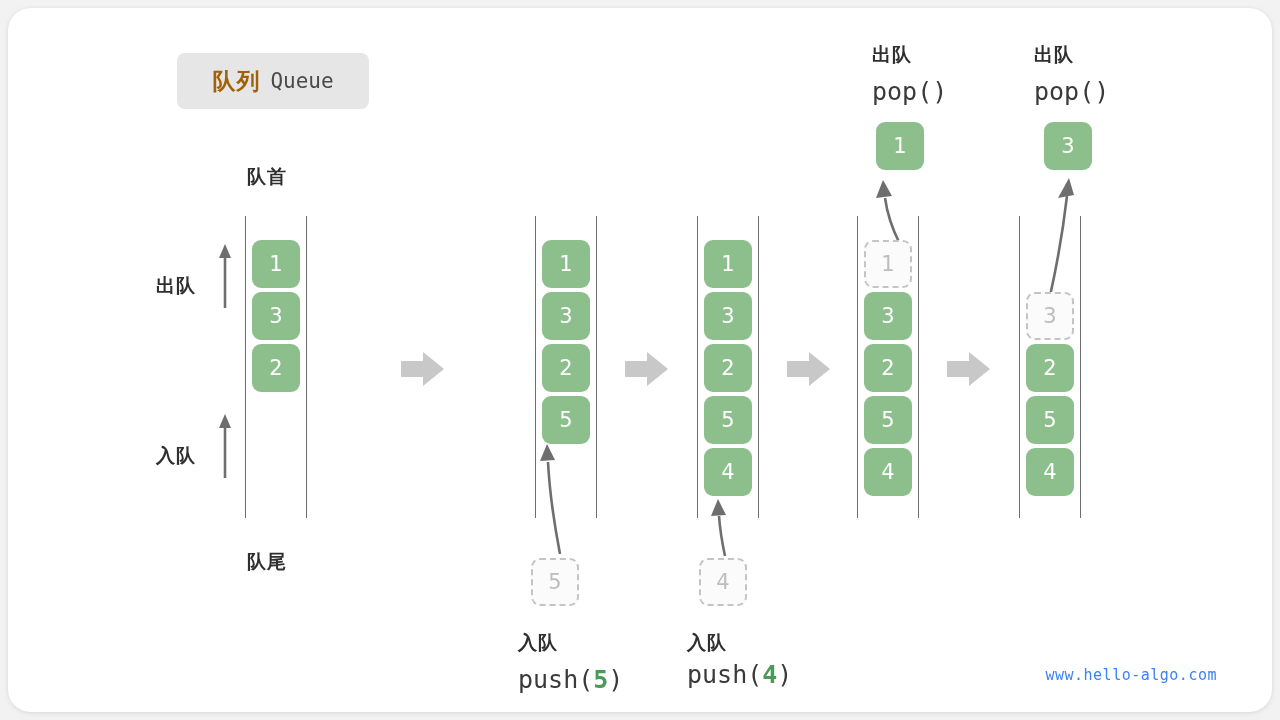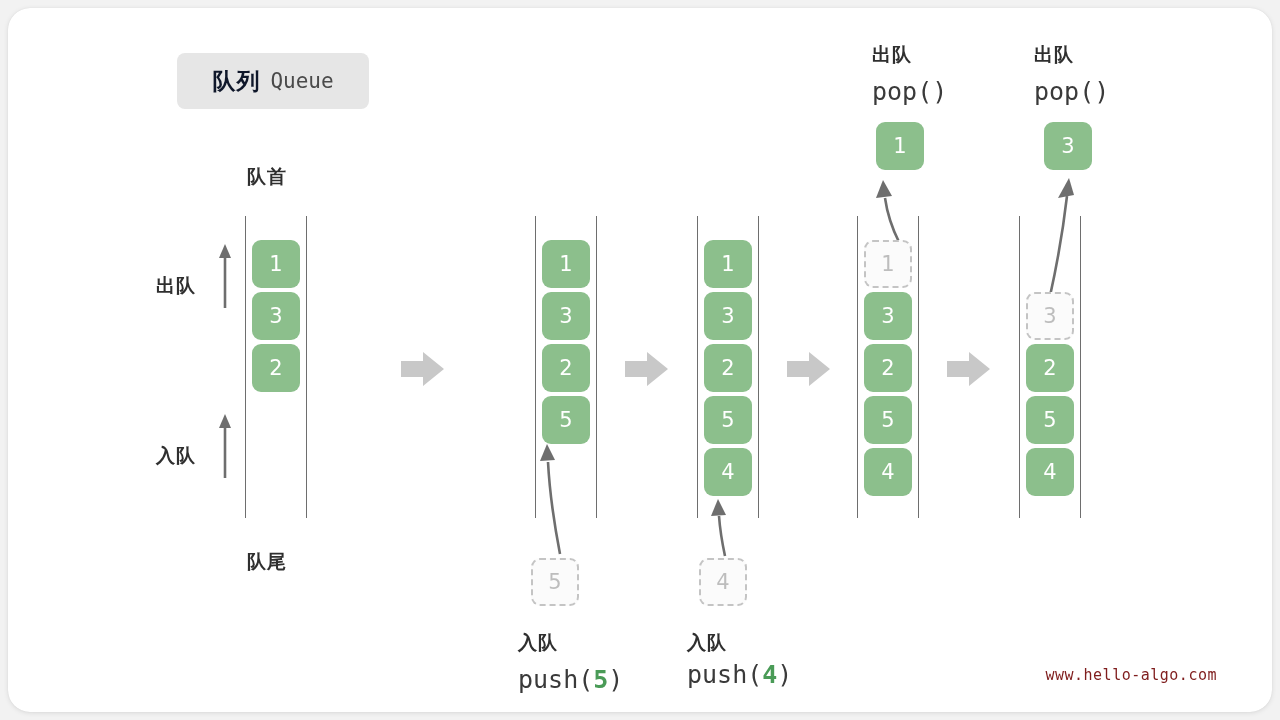--- a/index.html
+++ b/index.html
@@ -36,21 +36,21 @@
     background: #e6e6e6;
     border-radius: 8px;
     display: flex;
     align-items: center;
     justify-content: center;
     gap: 10px;
   }
   #title-badge .cn {
     font-size: 23px;
     font-weight: bold;
-    color: #0f172a;
+    color: #a16207;
     letter-spacing: 1px;
   }
   #title-badge .en {
     font-family: "DejaVu Sans Mono", "Liberation Mono", monospace;
     font-size: 21px;
     color: #4a4a4a;
   }
 
   
   .cn-label {
@@ -111,21 +111,21 @@
   .sep-arrow { position: absolute; }
   .thin-arrow { position: absolute; }
   .curve { position: absolute; }
 
   #watermark {
     position: absolute;
     right: 55px;
     bottom: 28px;
     font-family: "DejaVu Sans Mono", "Liberation Mono", monospace;
     font-size: 15px;
-    color: #7f1d1d;
+    color: #3b82f6;
     letter-spacing: 0.5px;
   }
 </style>
 </head>
 <body>
 
 <div id="stage">
   <div id="card">
 
     <div id="title-badge">

